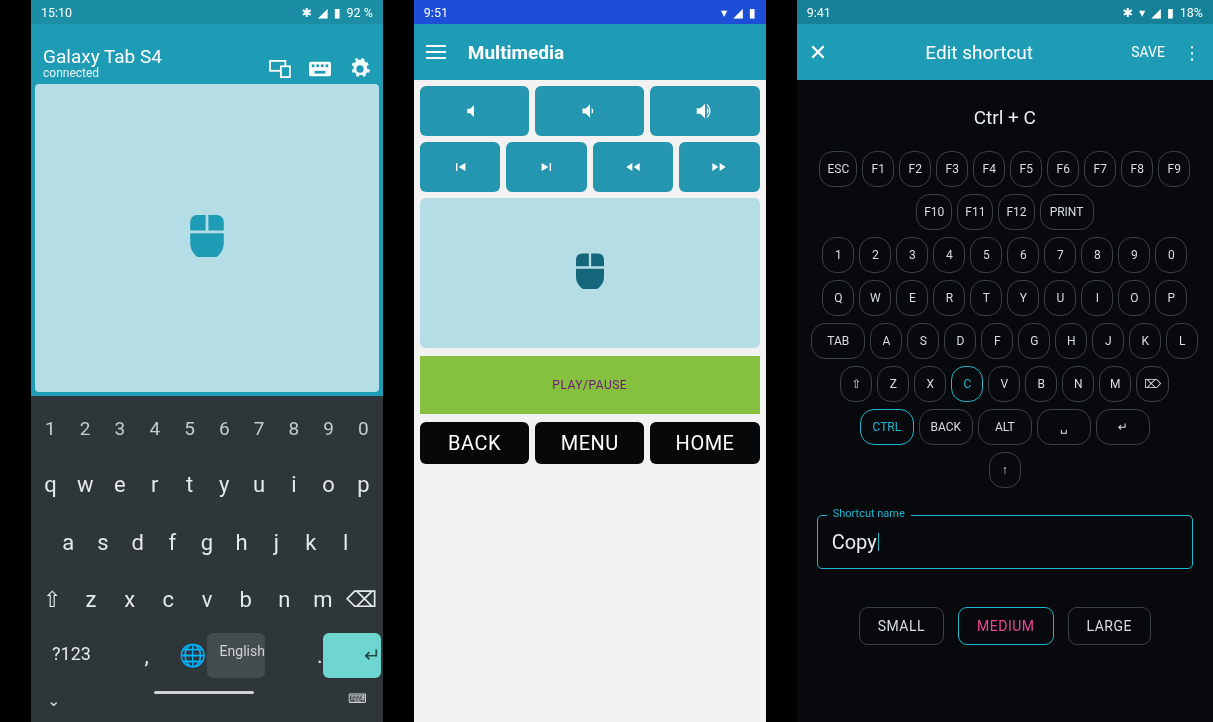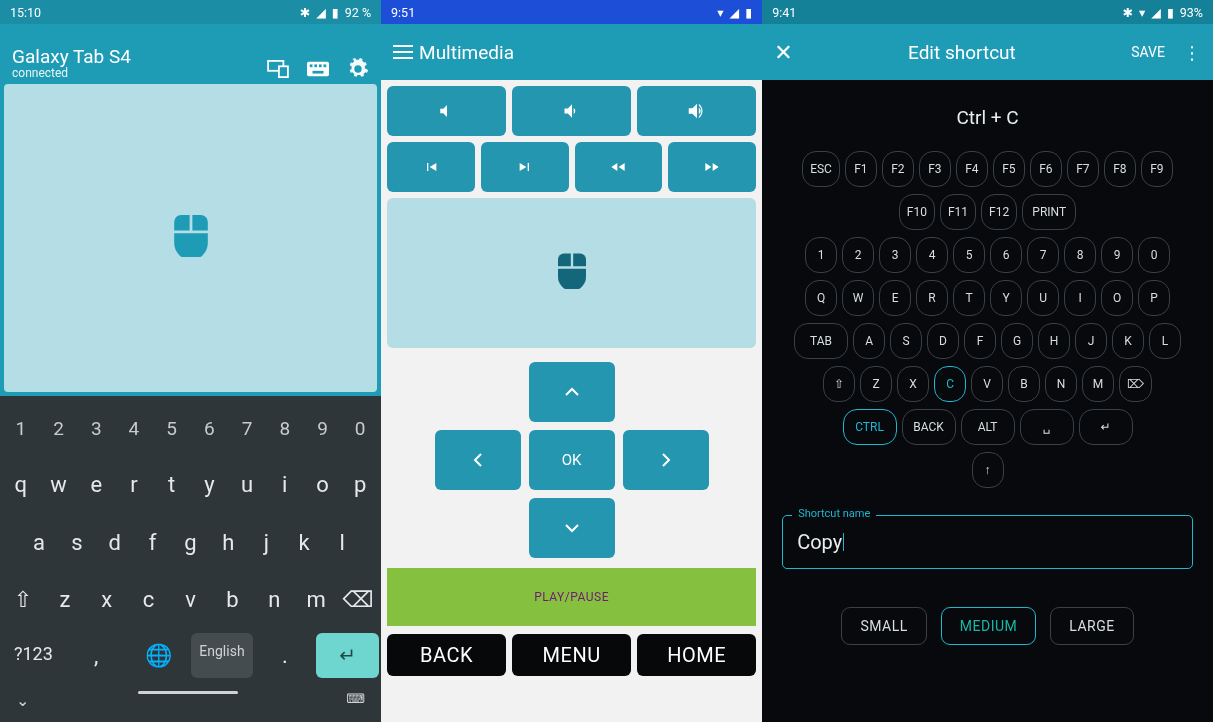--- a/index.html
+++ b/index.html
@@ -1,19 +1,19 @@
 <!DOCTYPE html>
 <html><head>
 <meta charset="utf-8">
 <style>
   * { box-sizing: border-box; margin: 0; padding: 0; font-family: -apple-system, Roboto, sans-serif; }
   body { width: 1213px; height: 722px; display: flex; background: #000; overflow: hidden; }
   
   
-  .panel { position: relative; height: 722px; display: flex; flex-direction: column; }
+  .panel { position: relative; height: 722px; display: flex; flex-direction: column; margin-left: 31px; }
   .status-bar { height: 24px; font-size: 12.5px; display: flex; align-items: center; justify-content: space-between; padding: 0 10px; color: #fff; }
   .status-right { display: flex; align-items: center; gap: 6px; }
   .app-bar { height: 56px; display: flex; align-items: center; padding: 0 12px; color: #fff; }
   .icon { display: inline-flex; align-items: center; justify-content: center; }
 
   
   .p1 { width: 404px; background: #1e9bb5; }
   .p1 .status-bar { background: #1b8ea5; }
   .p1 .app-bar { background: #1e9bb5; justify-content: space-between; align-items: flex-end; }
   .p1-title { font-size: 19px; font-weight: 400; }
@@ -24,28 +24,28 @@
   
   
   .osk { background: #2f3639; color: #e6e9ea; padding: 6px 2px 4px; height: 326px; display: flex; flex-direction: column; justify-content: space-between; }
   .osk-row { display: flex; justify-content: space-around; padding: 3px 0; }
   .osk-key { flex: 1; text-align: center; font-size: 22px; padding: 12px 0; }
   .osk-key.num { font-size: 19px; color: #c5cbce; }
   .osk-key.shift, .osk-key.bksp, .osk-key.sym { font-size: 18px; }
   .osk-row.r3 { padding-left: 18px; padding-right: 18px; }
   .osk-key.lang { background: #454c4f; border-radius: 6px; font-size: 14px; flex: 3.2; padding: 10px 0; color: #cfd3d5; }
   .osk-key.enter { background: #6fd6cf; border-radius: 6px; flex: 1; color: #1f4a47; padding: 10px 0; font-size: 20px; }
-  .osk-row.r5 .osk-key { flex: 0.9; padding: 10px 0; }
+  .osk-row.r5 .osk-key { flex: 0.9; padding: 10px 0; text-align: right; }
   .nav-row { display: flex; justify-content: space-between; padding: 8px 14px; }
   .nav-handle { width: 100px; height: 3px; background: #cfd3d5; border-radius: 2px; margin: 0 auto; }
 
   
   .p2 { width: 404px; background: #f2f2f2; }
   .p2 .status-bar { background: #1d4ed8; }
-  .p2 .app-bar { background: #1e9bb5; gap: 6px; }
+  .p2 .app-bar { background: #1e9bb5; gap: 22px; font-weight: bold; }
   .p2-body { flex: 1; padding: 6px; display: flex; flex-direction: column; gap: 6px; }
   .vrow { display: flex; gap: 6px; }
   .btn-teal { flex: 1; background: #2596af; border-radius: 6px; height: 50px; display: flex; align-items: center; justify-content: center; color: #fff; font-size: 18px; }
   .touchpad2 { height: 150px; background: #b4dde6; border-radius: 6px; display: flex; align-items: center; justify-content: center; }
   .dpad { display: grid; grid-template-columns: 86px 86px 86px; grid-template-rows: 60px 60px 60px; gap: 8px; justify-content: center; margin: 8px 0 2px; }
   .dpad .btn-teal { height: 100%; font-size: 15px; }
   .d-up { grid-column: 2; grid-row: 1; }
   .d-left { grid-column: 1; grid-row: 2; }
   .d-ok { grid-column: 2; grid-row: 2; }
   .d-right { grid-column: 3; grid-row: 2; }
@@ -65,21 +65,21 @@
   .kb-row { display: flex; gap: 5px; justify-content: center; margin-bottom: 7px; flex-wrap: nowrap; }
   .kb { border: 1px solid #3a4146; border-radius: 14px; height: 36px; min-width: 32px; display: flex; align-items: center; justify-content: center; font-size: 12px; color: #d8dee1; padding: 0 7px; }
   .kb.sel { border-color: #1fb6d0; color: #1fb6d0; }
   .kb.big { min-width: 54px; }
   .field-wrap { margin: 20px 14px 0; position: relative; }
   .field-label { position: absolute; top: -8px; left: 10px; background: #07090c; padding: 0 6px; font-size: 11px; color: #1fb6d0; }
   .field { border: 1.5px solid #1fb6d0; border-radius: 5px; height: 54px; padding: 0 14px; display: flex; align-items: center; font-size: 20px; color: #e8eef0; }
   .cursor { display: inline-block; width: 1px; height: 18px; background: #1fb6d0; margin-left: 1px; }
   .size-row { display: flex; gap: 14px; justify-content: center; margin-top: 38px; }
   .size-btn { border: 1px solid #3a4146; border-radius: 9px; padding: 10px 18px; font-size: 14px; color: #d8dee1; letter-spacing: .5px; }
-  .size-btn.sel { border-color: #1fb6d0; color: #14b8a6; }
+  .size-btn.sel { border-color: #1fb6d0; color: #ec4899; }
 </style>
 </head>
 <body>
 
 <div class="panel p1">
   <div class="status-bar">
     <span>15:10</span>
     <div class="status-right">
       <span>✱</span>
       <span>◢</span>
@@ -250,61 +250,38 @@
     </div>
     <div class="touchpad2">
       <span>
         <svg width="28" height="36" viewBox="0 0 24 30">
             <path fill="#14677a" d="M11 0 H5 A5 5 0 000 5 V11 H11 Z"></path>
             <path fill="#14677a" d="M13 0 H19 A5 5 0 0124 5 V11 H13 Z"></path>
             <path fill="#14677a" d="M0 13 V20 A10 10 0 0024 20 V13 Z"></path>
           </svg>
       </span>
     </div>
-    <div class="dpad">
-      <div class="btn-teal d-up">
-          <svg width="14" height="10" viewBox="0 0 14 10" fill="none" stroke="#fff" stroke-width="2">
-            <path d="M1 8 L7 2 L13 8"></path>
-          </svg>
-        </div>
-      <div class="btn-teal d-left">
-          <svg width="10" height="14" viewBox="0 0 10 14" fill="none" stroke="#fff" stroke-width="2">
-            <path d="M8 1 L2 7 L8 13"></path>
-          </svg>
-        </div>
-      <div class="btn-teal d-ok">OK</div>
-      <div class="btn-teal d-right">
-          <svg width="10" height="14" viewBox="0 0 10 14" fill="none" stroke="#fff" stroke-width="2">
-            <path d="M2 1 L8 7 L2 13"></path>
-          </svg>
-        </div>
-      <div class="btn-teal d-down">
-          <svg width="14" height="10" viewBox="0 0 14 10" fill="none" stroke="#fff" stroke-width="2">
-            <path d="M1 2 L7 8 L13 2"></path>
-          </svg>
-        </div>
-    </div>
     <div class="btn-green">PLAY/PAUSE</div>
     <div class="navrow">
       <div class="btn-black">BACK</div>
       <div class="btn-black">MENU</div>
       <div class="btn-black">HOME</div>
     </div>
   </div>
 </div>
 
 <div class="panel p3">
   <div class="status-bar">
     <span>9:41</span>
     <div class="status-right">
       <span>✱</span>
       <span>▾</span>
       <span>◢</span>
       <span>▮</span>
-      <span>93%</span>
+      <span>18%</span>
     </div>
   </div>
   <div class="app-bar">
     <span class="icon" style="font-size:22px">✕</span>
     <span class="p3-title">Edit shortcut</span>
     <div class="p3-actions">
       <span>SAVE</span>
       <span style="font-size:18px">⋮</span>
     </div>
   </div>

